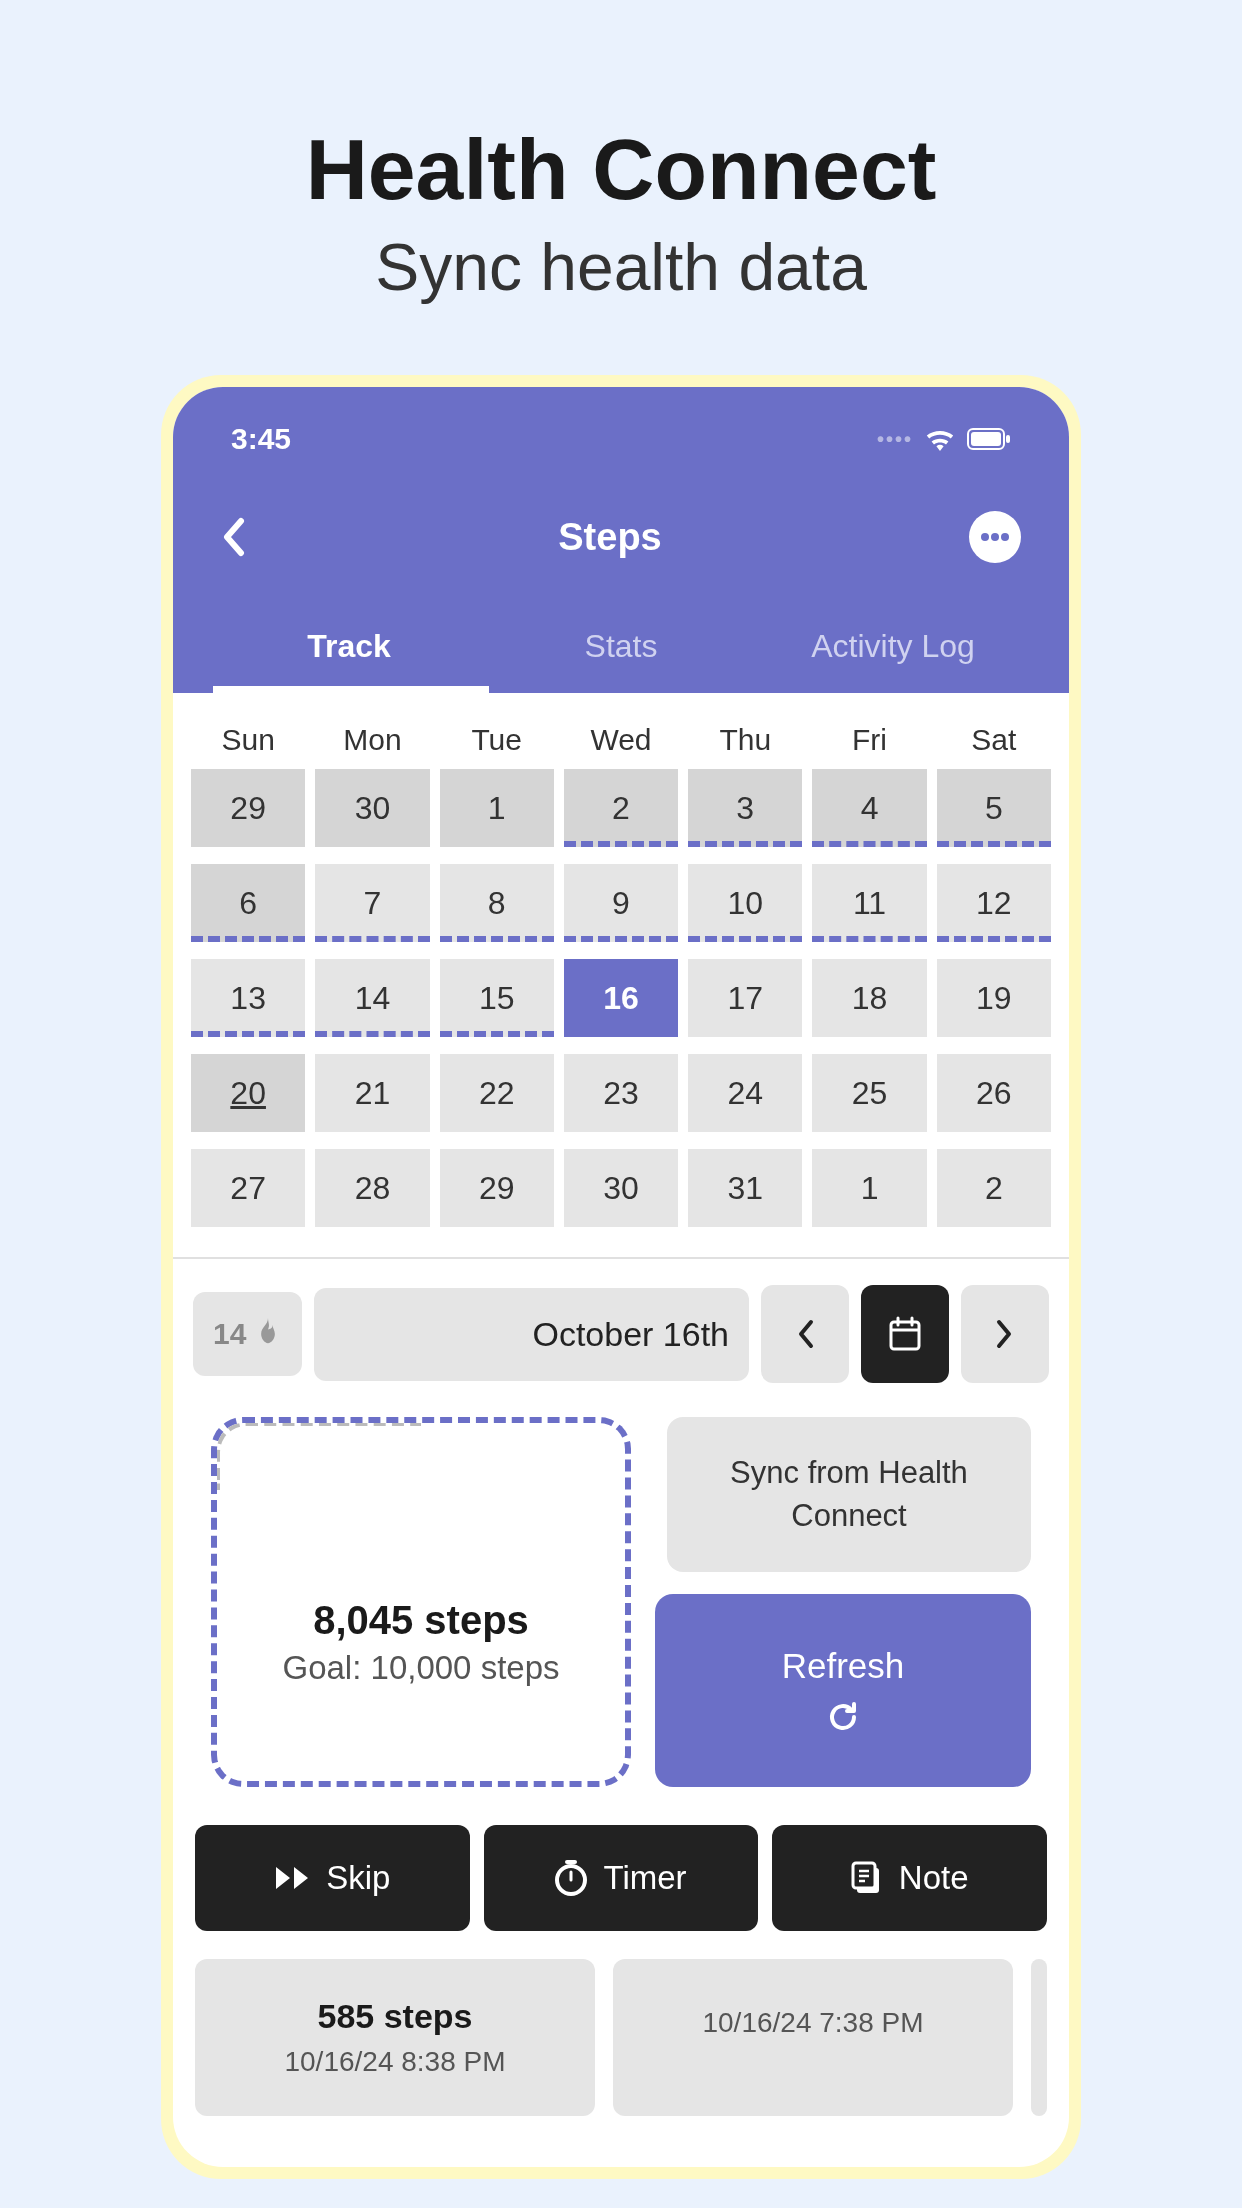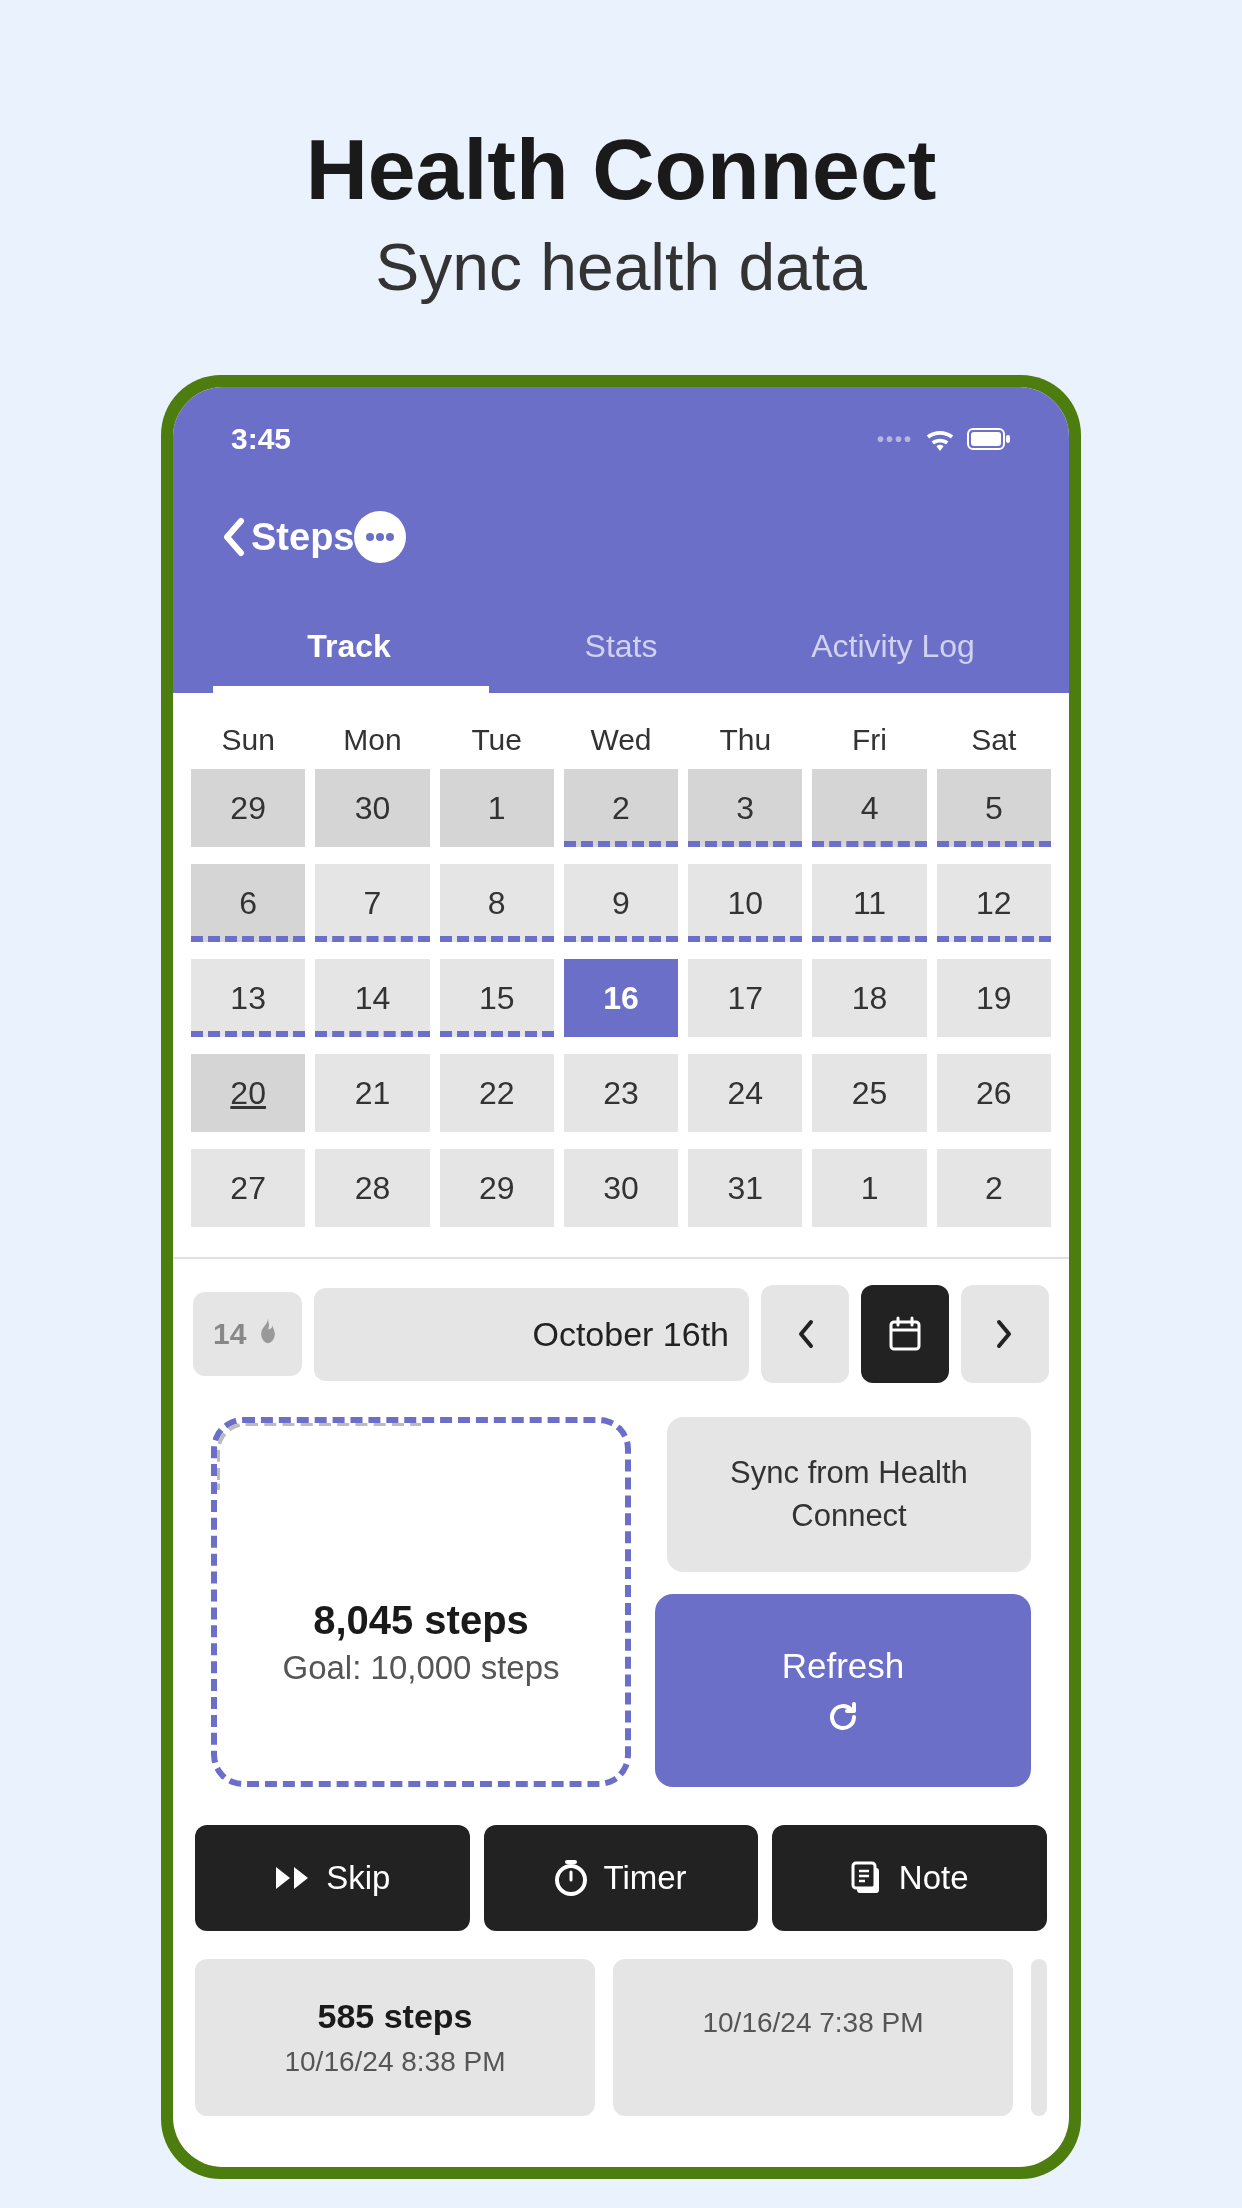--- a/index.html
+++ b/index.html
@@ -1,24 +1,24 @@
 <!DOCTYPE html>
 <html><head>
 <meta charset="utf-8">
 <style>
 * { margin: 0; padding: 0; box-sizing: border-box; font-family: -apple-system, BlinkMacSystemFont, 'Segoe UI', sans-serif; }
 body { background: #eaf2fd; width: 1242px; height: 2208px; display: flex; flex-direction: column; align-items: center; padding-top: 120px; }
 .promo-title { font-size: 86px; font-weight: 700; color: #1a1a1a; text-align: center; }
 .promo-subtitle { font-size: 66px; font-weight: 500; color: #333; text-align: center; margin-top: 10px; }
-.phone-frame { margin-top: 70px; width: 920px; background: #4d7c0f; border-radius: 60px; padding: 12px; }
+.phone-frame { margin-top: 70px; width: 920px; background: #fef9c3; border-radius: 60px; padding: 12px; }
 .phone-screen { background: #fff; border-radius: 50px; overflow: hidden; height: 1780px; }
 .header { background: #6b6fc7; color: #fff; padding: 35px 40px 0; }
 .status-bar { display: flex; justify-content: space-between; align-items: center; font-size: 30px; font-weight: 600; padding: 0 18px; }
 .status-icons { display: flex; align-items: center; gap: 12px; }
-.nav-row { display: flex; justify-content: flex-start; align-items: center; padding: 55px 8px 45px; }
+.nav-row { display: flex; justify-content: space-between; align-items: center; padding: 55px 8px 45px; }
 .nav-row .back { width: 30px; }
 .nav-row .title { font-size: 38px; font-weight: 600; }
 .nav-row .more { width: 52px; height: 52px; background: #fff; border-radius: 50%; display: flex; align-items: center; justify-content: center; }
 .tabs { display: flex; }
 .tab { flex: 1; text-align: center; padding: 20px 0 28px; font-size: 32px; color: #d0d2f0; position: relative; }
 .tab.active { color: #fff; font-weight: 600; }
 .tab.active::after { content: ''; position: absolute; bottom: 0; left: 0; right: -4px; height: 7px; background: #fff; }
 .calendar { padding: 20px 18px 30px; border-bottom: 2px solid #e0e0e0; }
 .weekdays { display: flex; gap: 10px; }
 .weekday { flex: 1; text-align: center; font-size: 30px; color: #333; padding: 10px 0; }

